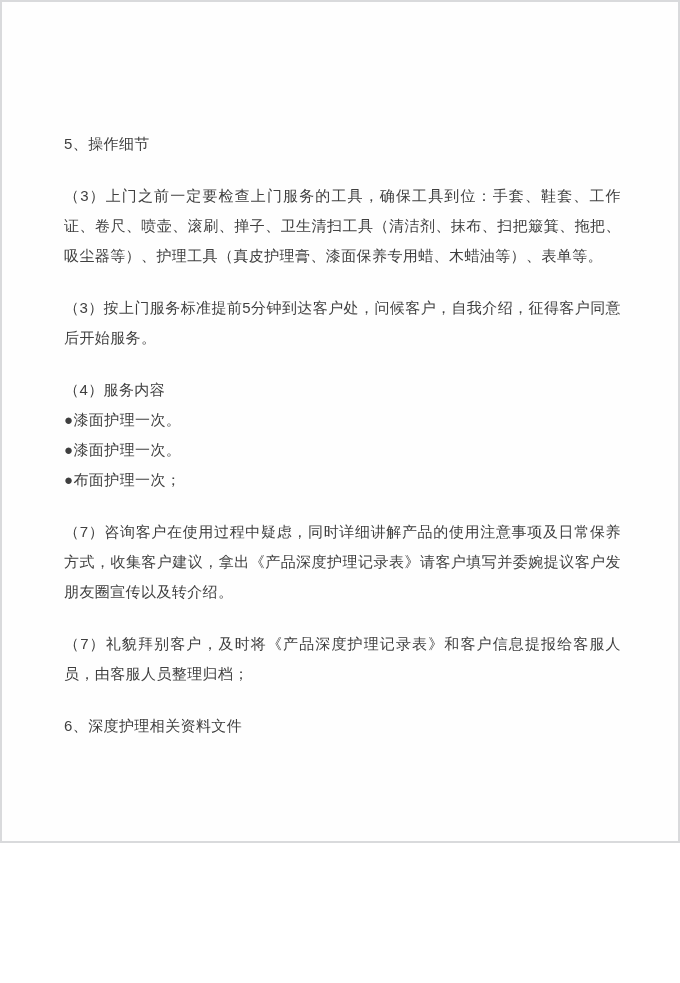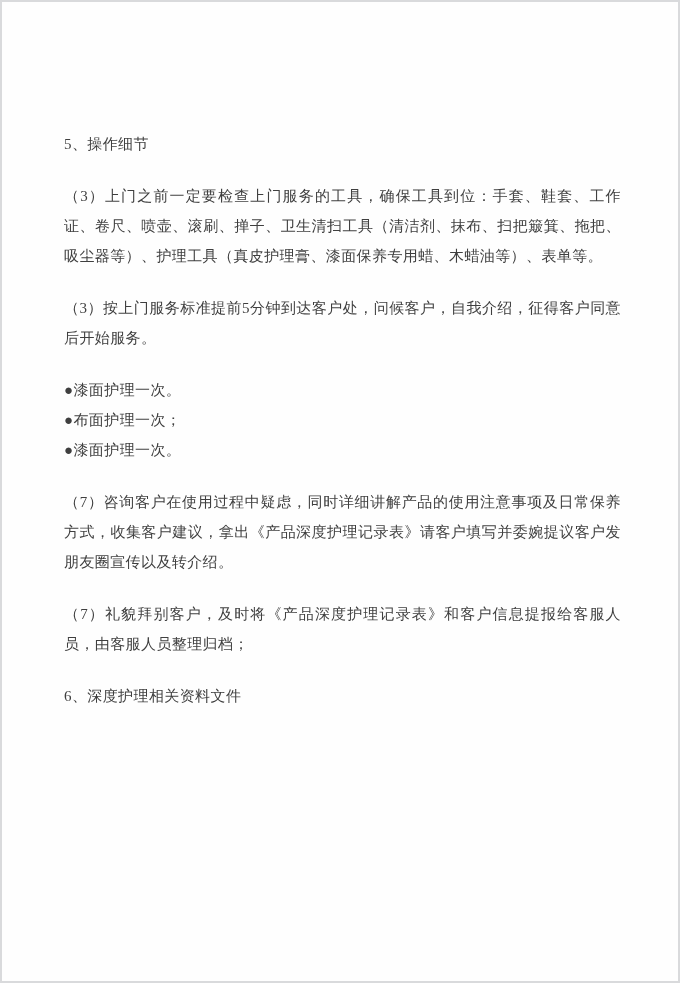--- a/index.html
+++ b/index.html
@@ -3,26 +3,26 @@
 <meta charset="utf-8">
 <style>
   html, body {
     margin: 0;
     padding: 0;
     background: #ffffff;
   }
   .page {
     position: relative;
     width: 680px;
-    height: 983px;
+    height: 843px;
     box-sizing: border-box;
     background: #fefefe;
     border: 2px solid #d9dadc;
     overflow: hidden;
-    font-family: Liberation Serif, serif;
+    font-family: Liberation Sans, sans-serif;
   }
   .content {
     position: absolute;
     left: 62px;
     top: 127px;
     width: 557px;
     color: #3f3f3f;
     font-size: 15px;
     line-height: 30px;
     letter-spacing: 0.4px;
@@ -43,23 +43,24 @@
       <div class="block">
         <p>5、操作细节</p>
       </div>
       <div class="block">
         <p>（3）上门之前一定要检查上门服务的工具，确保工具到位：手套、鞋套、工作证、卷尺、喷壶、滚刷、掸子、卫生清扫工具（清洁剂、抹布、扫把簸箕、拖把、吸尘器等）、护理工具（真皮护理膏、漆面保养专用蜡、木蜡油等）、表单等。</p>
       </div>
       <div class="block">
         <p>（3）按上门服务标准提前5分钟到达客户处，问候客户，自我介绍，征得客户同意后开始服务。</p>
       </div>
       <div class="block">
+        <p>（4）服务内容</p>
+        <p>●漆面护理一次。</p>
         <p>●漆面护理一次。</p>
         <p>●布面护理一次；</p>
-        <p>●漆面护理一次。</p>
       </div>
       <div class="block">
         <p>（7）咨询客户在使用过程中疑虑，同时详细讲解产品的使用注意事项及日常保养方式，收集客户建议，拿出《产品深度护理记录表》请客户填写并委婉提议客户发朋友圈宣传以及转介绍。</p>
       </div>
       <div class="block">
         <p>（7）礼貌拜别客户，及时将《产品深度护理记录表》和客户信息提报给客服人员，由客服人员整理归档；</p>
       </div>
       <div class="block">
         <p>6、深度护理相关资料文件</p>
       </div>

